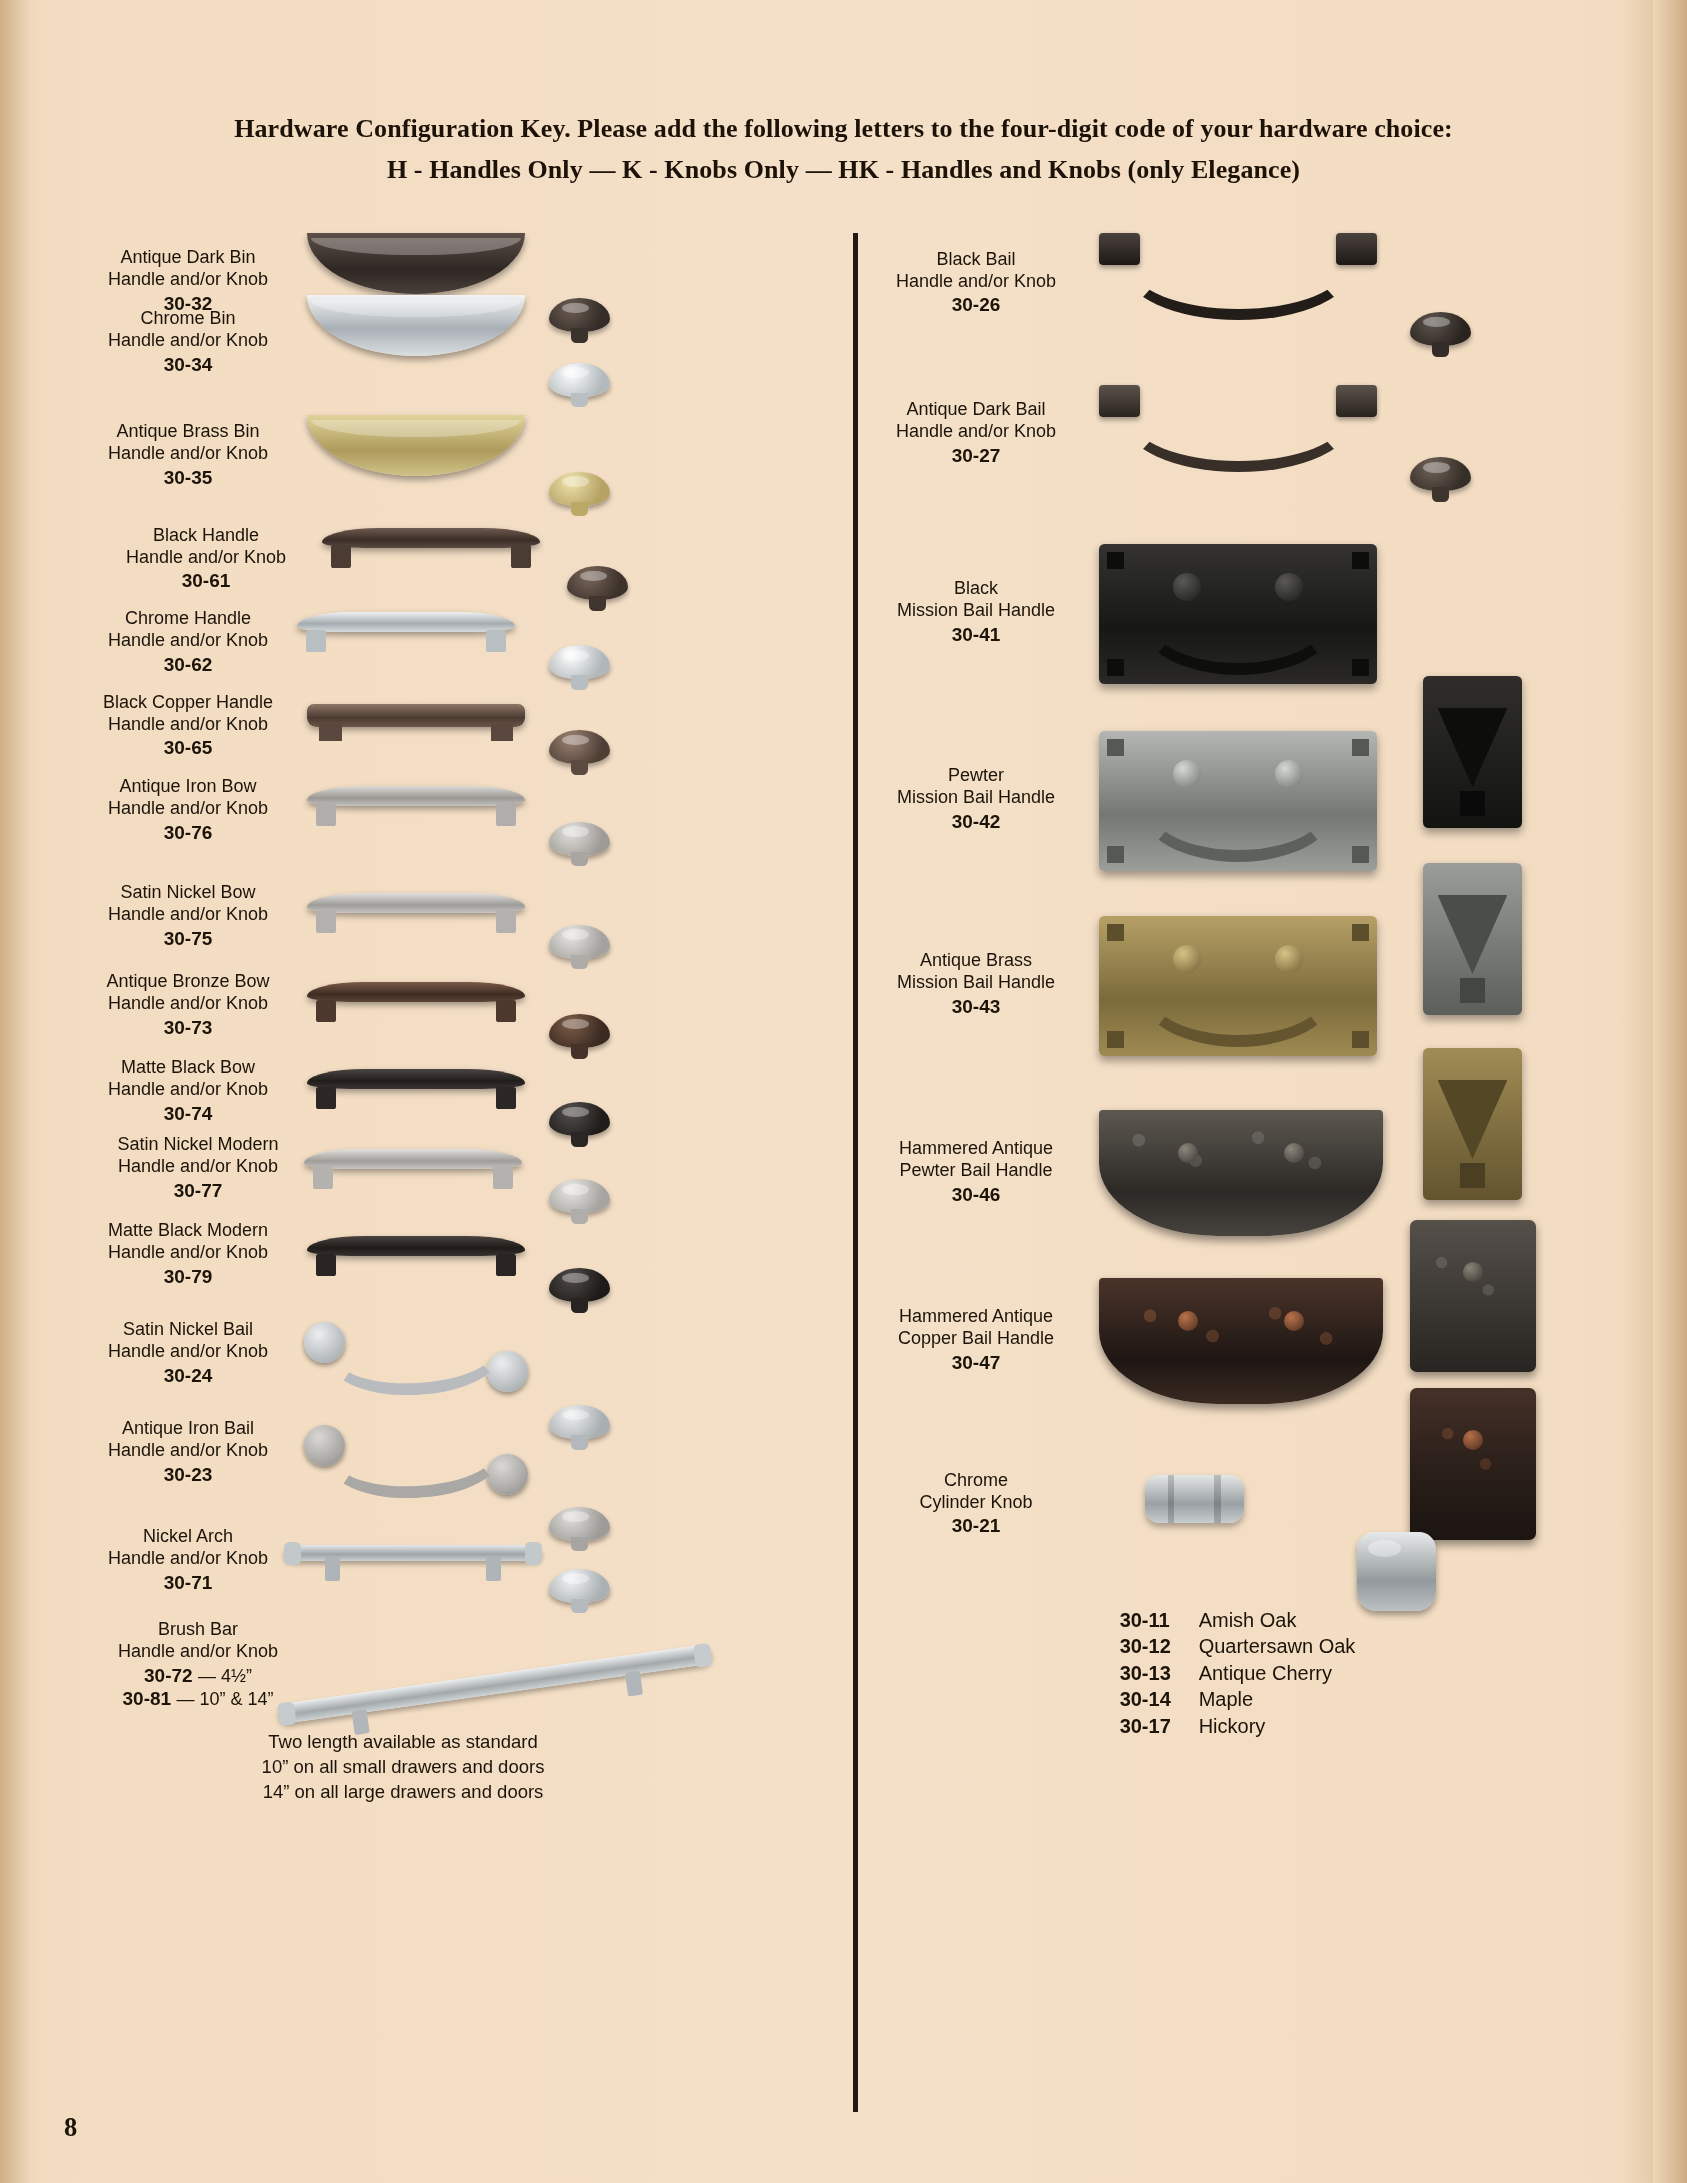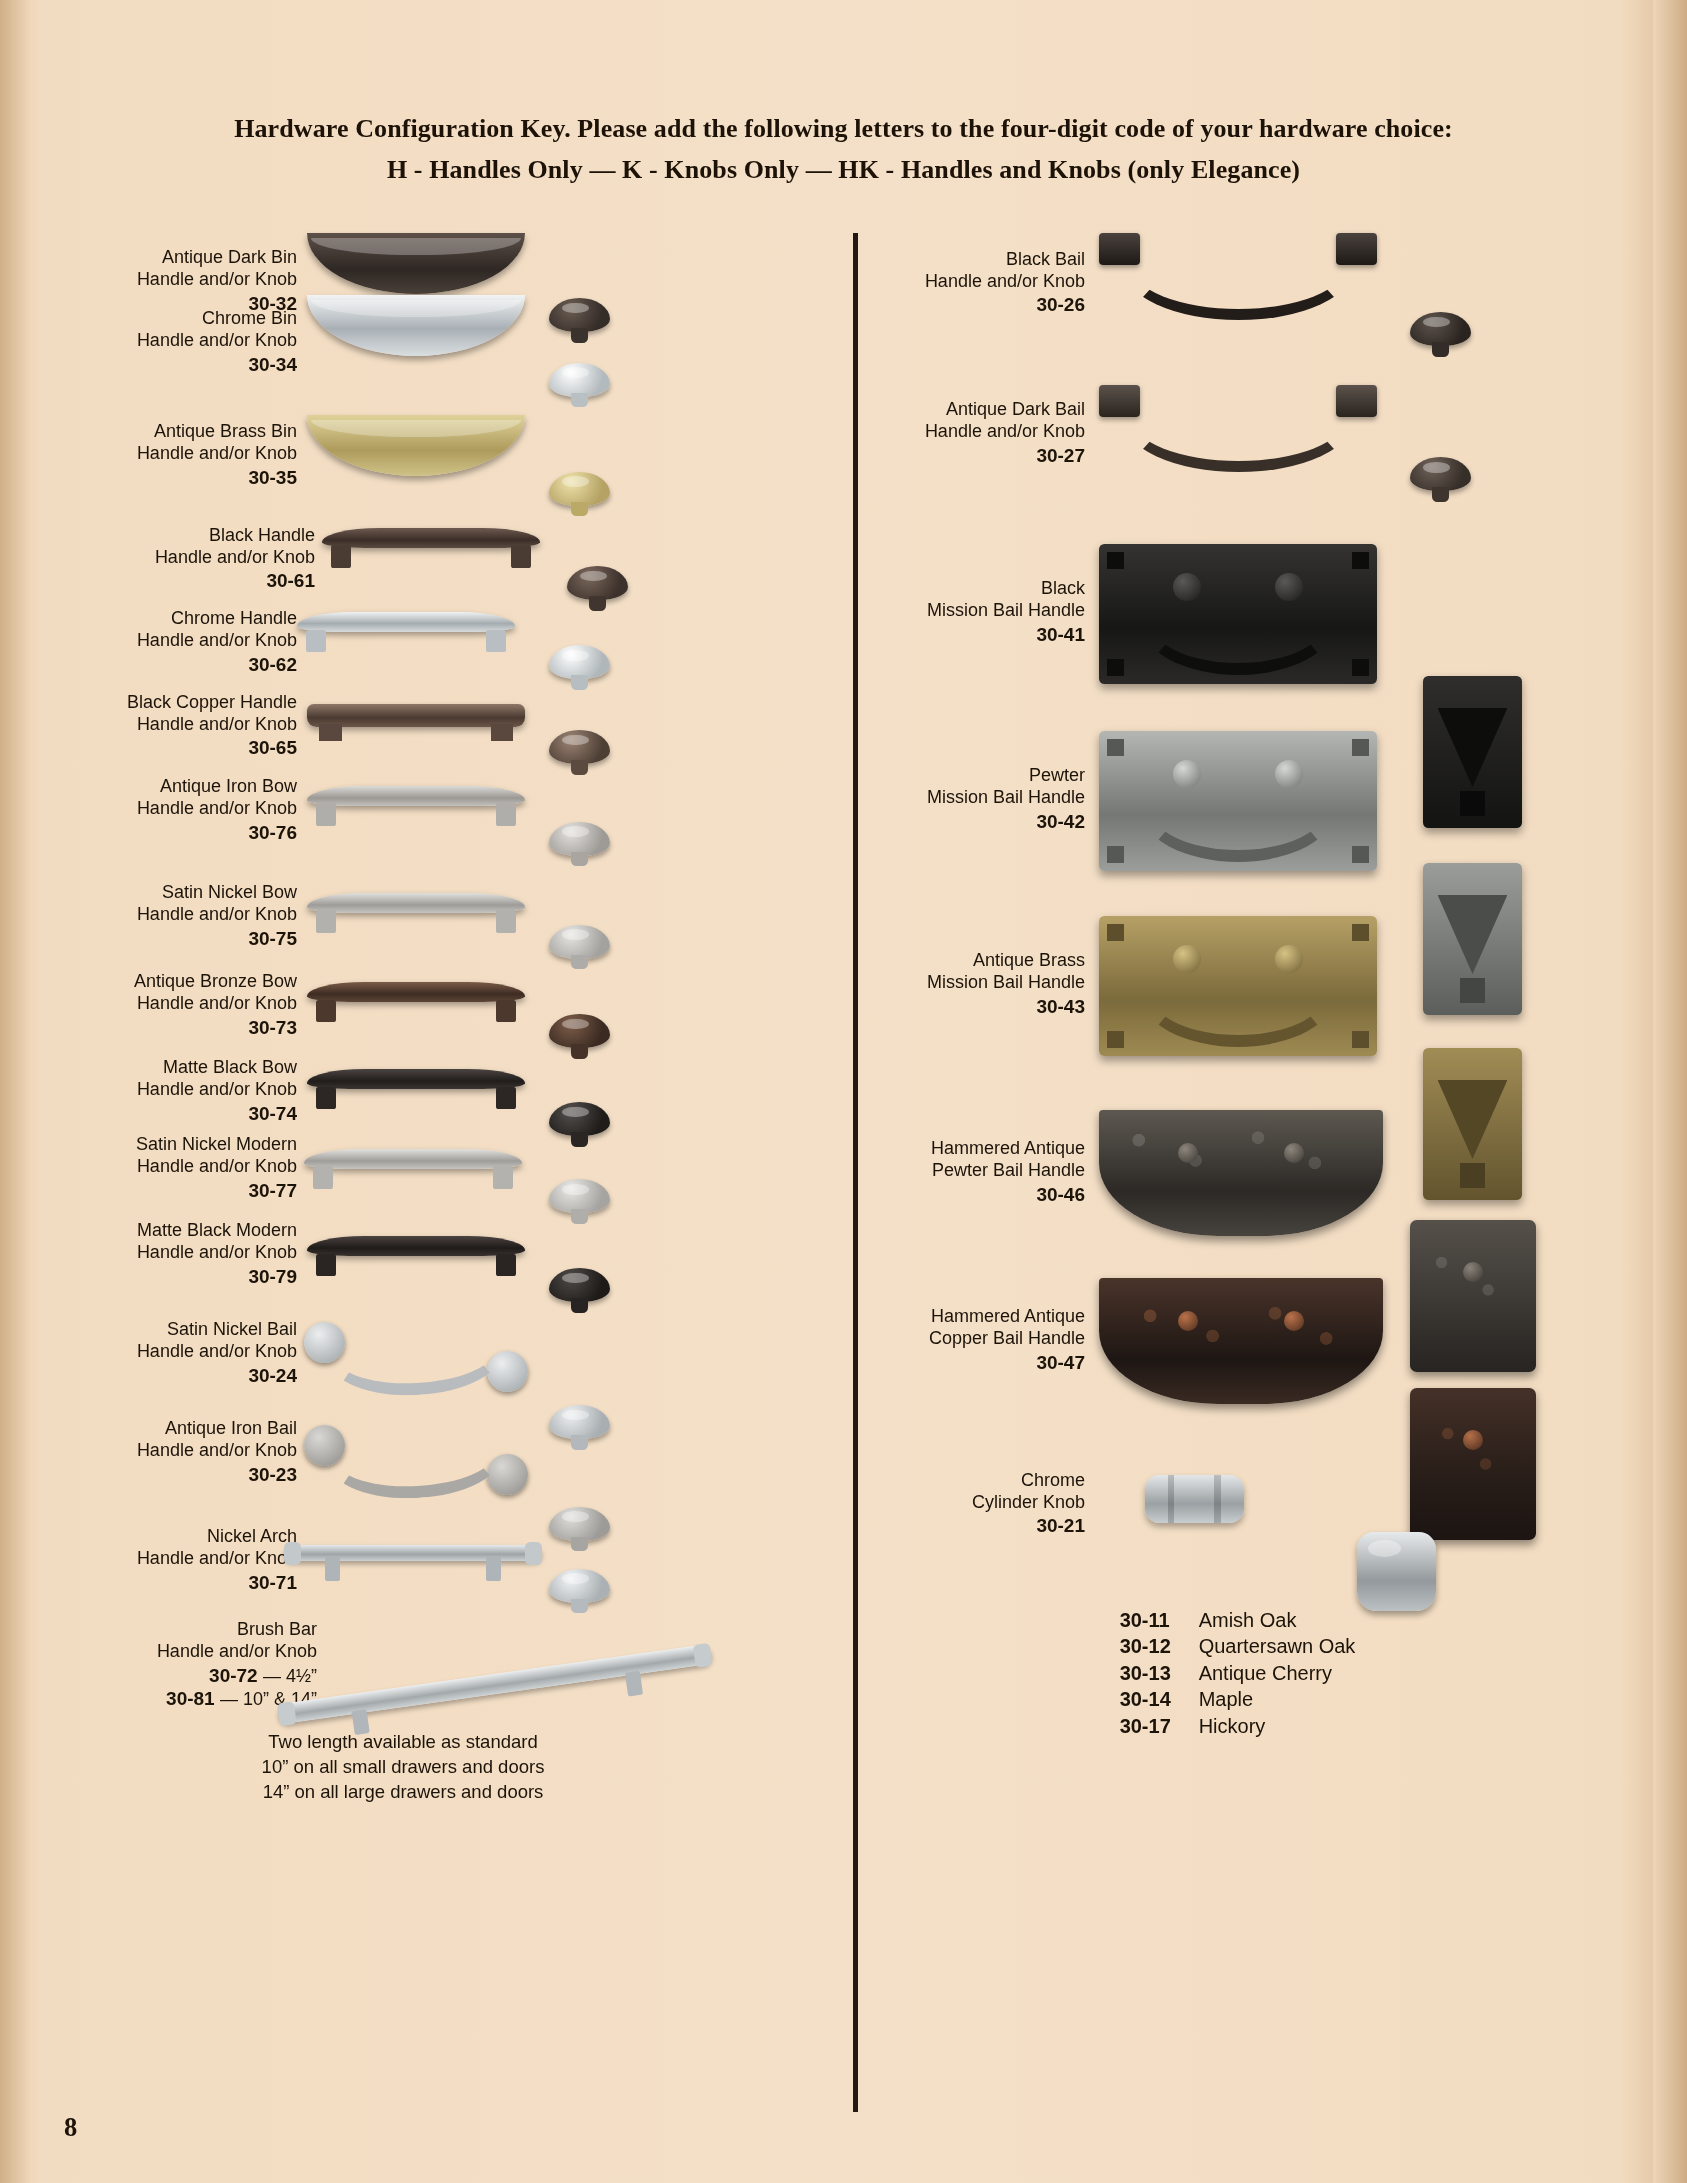--- a/index.html
+++ b/index.html
@@ -52,21 +52,21 @@
     background:#221a12;
   }
 
   .col-left  { position:absolute; left:79px; top:233px; width:761px; }
   .col-right { position:absolute; left:867px; top:233px; width:741px; }
 
   
   .row { position:absolute; }
   .caption {
     position:absolute;
-    text-align:right;
+    text-align:center;
     color:#1c1309;
     font-size:18px;
     line-height:22px;
     width:218px;
   }
   .caption .code { display:block; font-weight:bold; font-size:19px; margin-top:2.6px; }
 
   
   .art { position:absolute; }
 
@@ -405,21 +405,21 @@
         <div class="foot l" style="background:#2c2725;"></div>
         <div class="foot r" style="background:#2c2725;"></div>
       </div>
       <div class="art knob" style="left:470px;top:1.3px;">
         <div class="head" style="background:radial-gradient(circle at 36% 28%,#55504d,#1f1c1a 70%);"></div>
         <div class="stem" style="background:#2a2624;"></div>
       </div>
     </div>
 
     <div class="row" style="top:900px;left:0;">
-      <div class="caption" style="left:0;top:0px;">
+      <div class="caption" style="left:10px;top:0px;">
         <span>Satin Nickel Modern</span><br>
         <span>Handle and/or Knob</span>
         <span class="code">30-77</span>
       </div>
       <div class="art bow" style="left:225px;top:13.2px;">
         <div class="bar" style="background:linear-gradient(180deg,#e2e1dd,#9e9d99 60%,#c6c5c1);"></div>
         <div class="foot l" style="background:#b3b2ae;"></div>
         <div class="foot r" style="background:#b3b2ae;"></div>
       </div>
       <div class="art knob" style="left:470px;top:-2.6px;">

